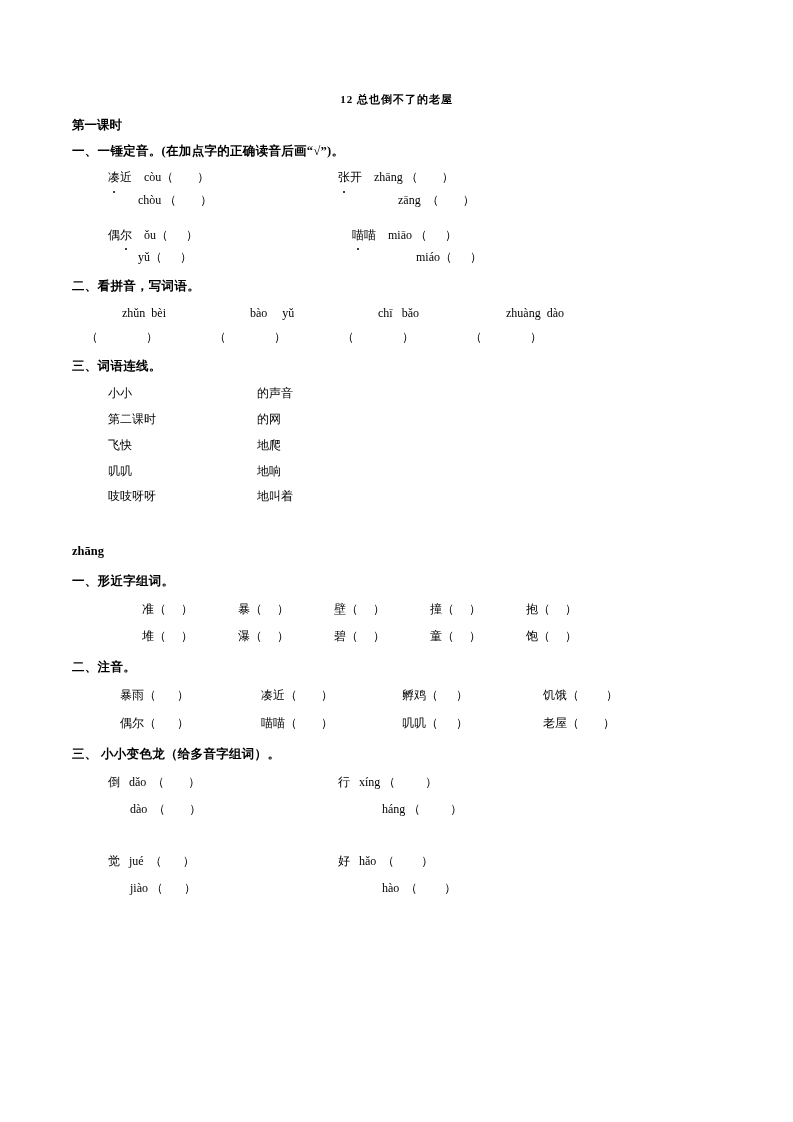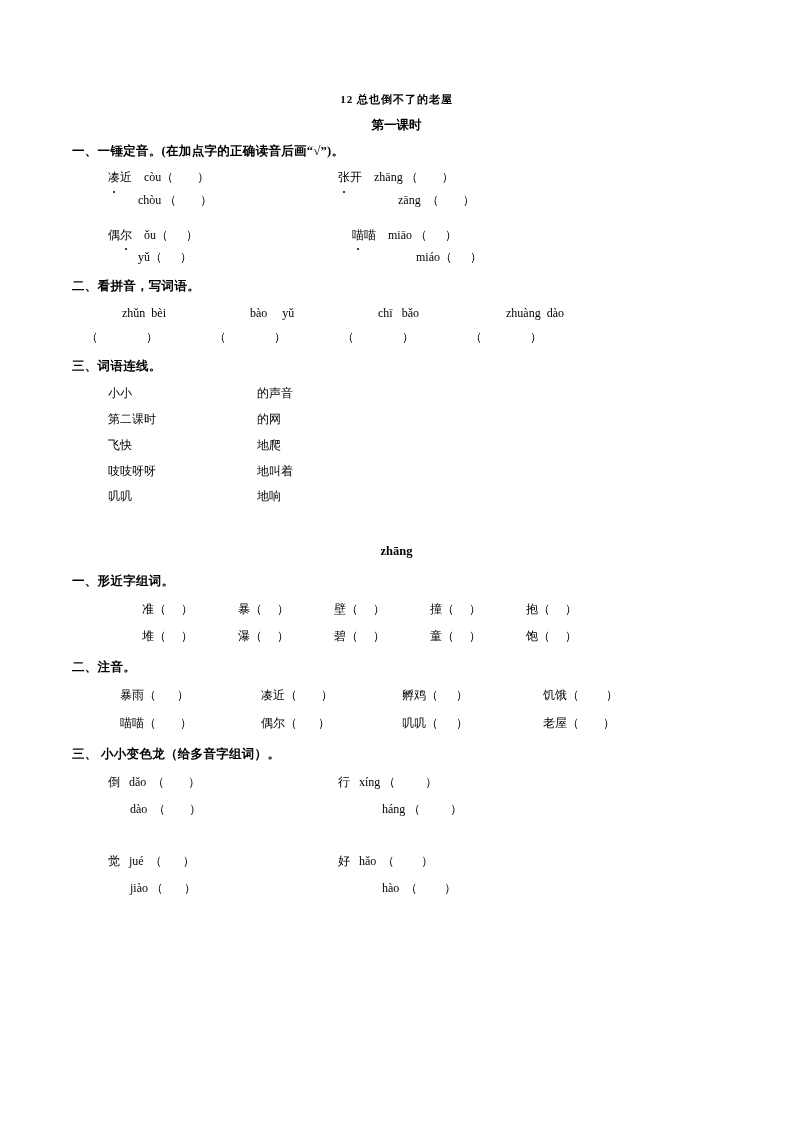--- a/index.html
+++ b/index.html
@@ -23,21 +23,20 @@
     position: relative;
   }
   .doc-title {
     text-align: center;
     font-size: 11px;
     font-weight: bold;
     letter-spacing: 1px;
     margin: 14px 0 10px 0;
   }
   .lesson-heading {
-    text-align: center;
     font-size: 12.5px;
     font-weight: bold;
     margin: 10px 0 8px 0;
   }
   .lesson-heading.second {
     margin-top: 34px;
     margin-bottom: 14px;
   }
   .section-title {
     font-size: 12.5px;
@@ -209,26 +208,26 @@
     </div>
     <div class="match-row">
       <div class="match-left">第二课时</div>
       <div class="match-right">的网</div>
     </div>
     <div class="match-row">
       <div class="match-left">飞快</div>
       <div class="match-right">地爬</div>
     </div>
     <div class="match-row">
+      <div class="match-left">叽叽</div>
+      <div class="match-right">地响</div>
+    </div>
+    <div class="match-row">
       <div class="match-left">吱吱呀呀</div>
       <div class="match-right">地叫着</div>
-    </div>
-    <div class="match-row">
-      <div class="match-left">叽叽</div>
-      <div class="match-right">地响</div>
     </div>
   </div>
 
   <div class="lesson-heading second">zhāng</div>
 
   <div class="section-title">一、形近字组词。</div>
 
   <div class="grid-line">
     <div class="grid-cell">准（     ）</div>
     <div class="grid-cell">暴（     ）</div>
@@ -246,22 +245,22 @@
 
   <div class="section-title">二、注音。</div>
 
   <div class="zhu-line">
     <div class="zhu-cell">暴雨（       ）</div>
     <div class="zhu-cell">凑近（        ）</div>
     <div class="zhu-cell">孵鸡（      ）</div>
     <div class="zhu-cell">饥饿（         ）</div>
   </div>
   <div class="zhu-line">
+    <div class="zhu-cell">偶尔（       ）</div>
     <div class="zhu-cell">喵喵（        ）</div>
-    <div class="zhu-cell">偶尔（       ）</div>
     <div class="zhu-cell">叽叽（      ）</div>
     <div class="zhu-cell">老屋（        ）</div>
   </div>
 
   <div class="section-title">三、 小小变色龙（给多音字组词）。</div>
 
   <div class="poly-line">
     <div class="poly-cell poly-pad1">倒   dǎo  （        ）</div>
     <div class="poly-cell">行   xíng （          ）</div>
   </div>

